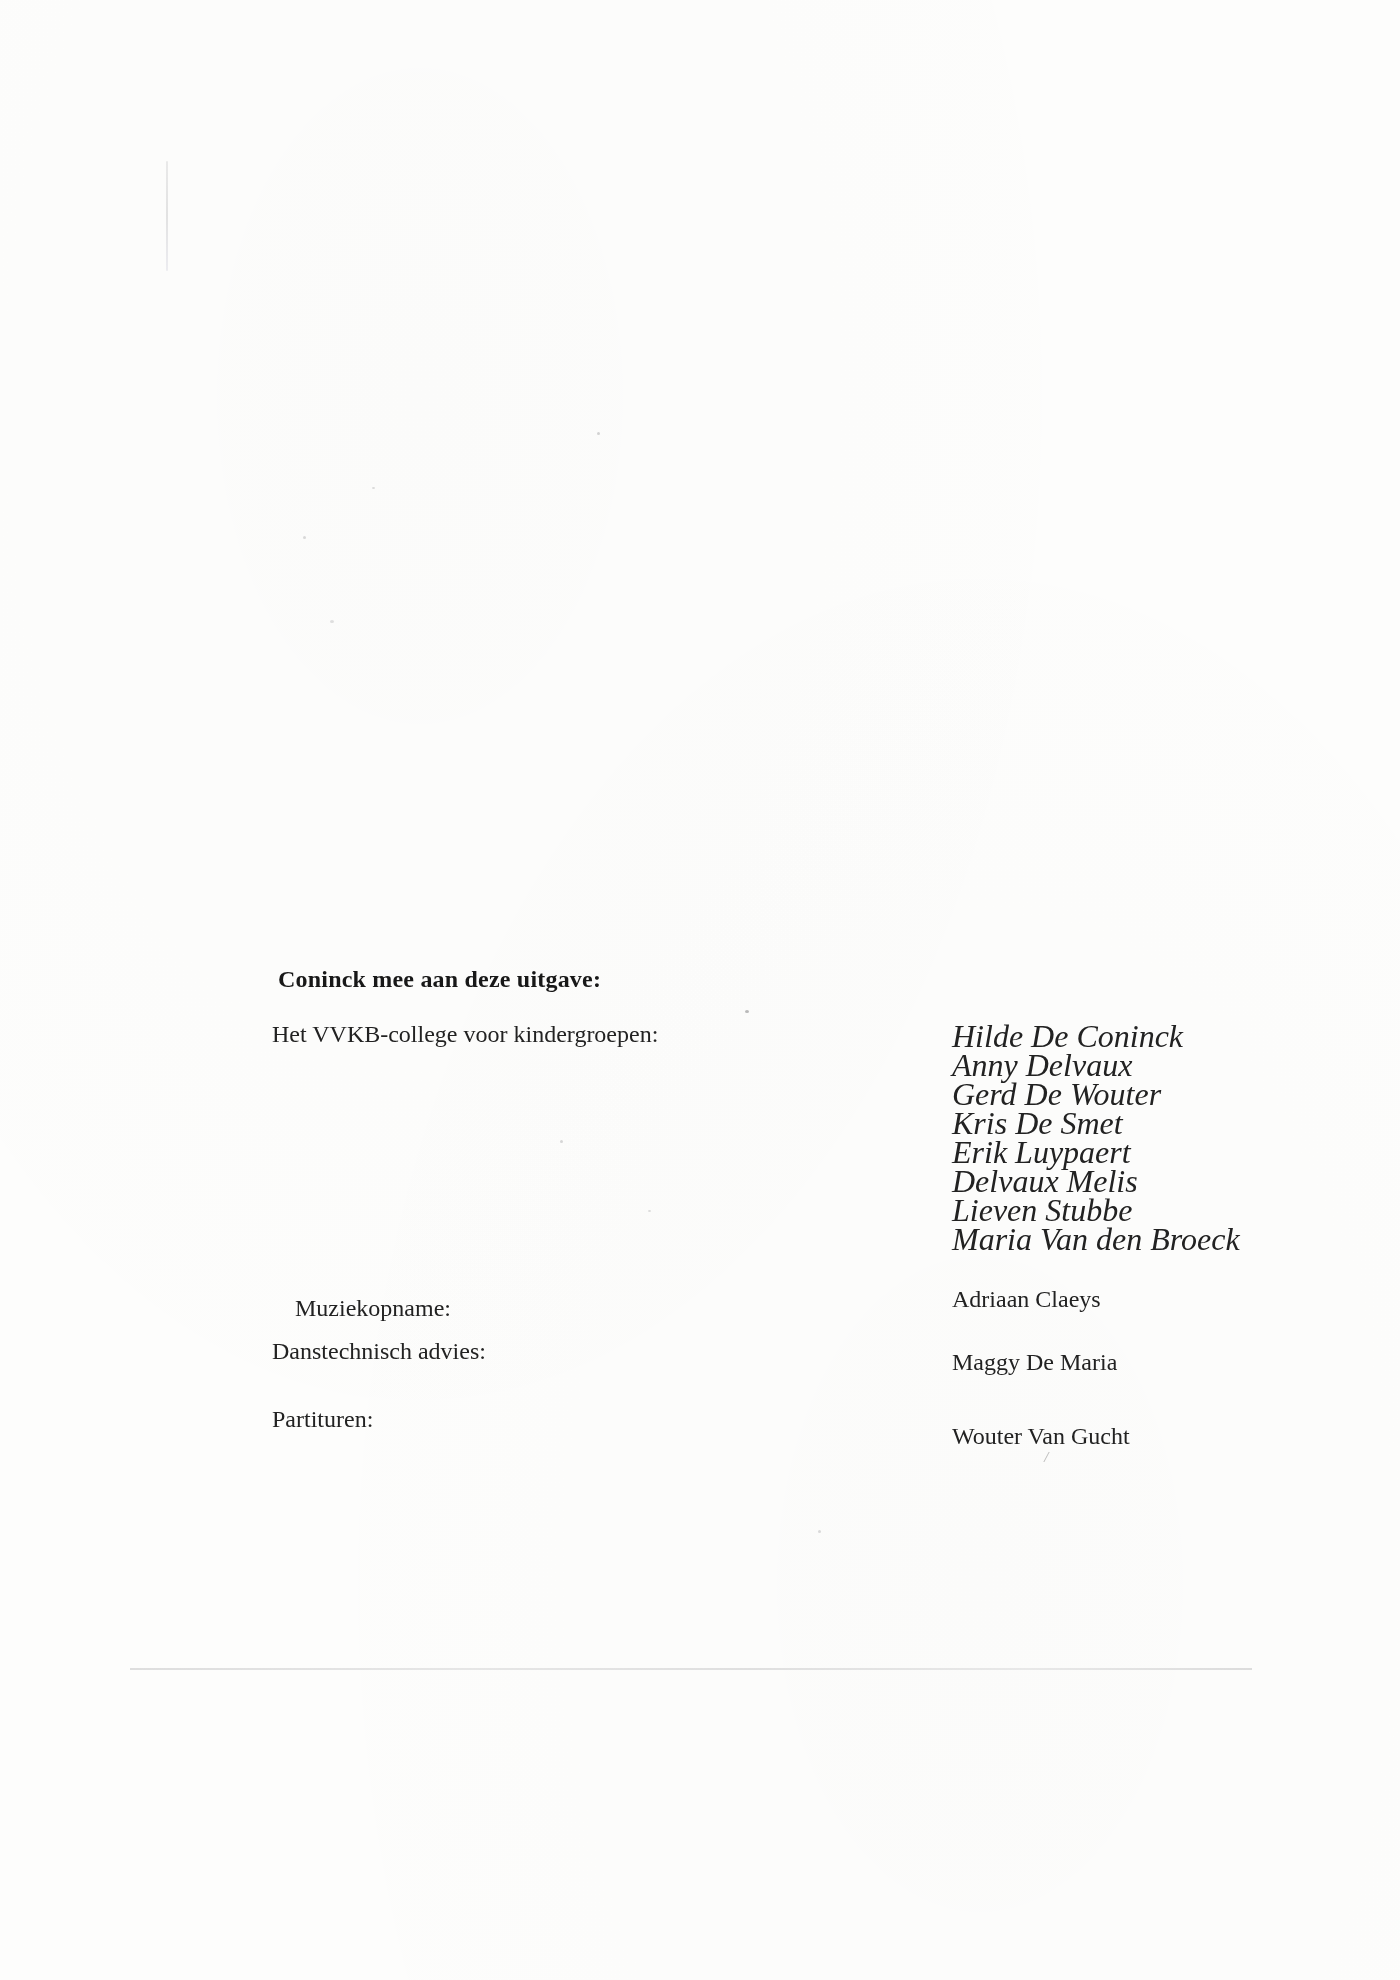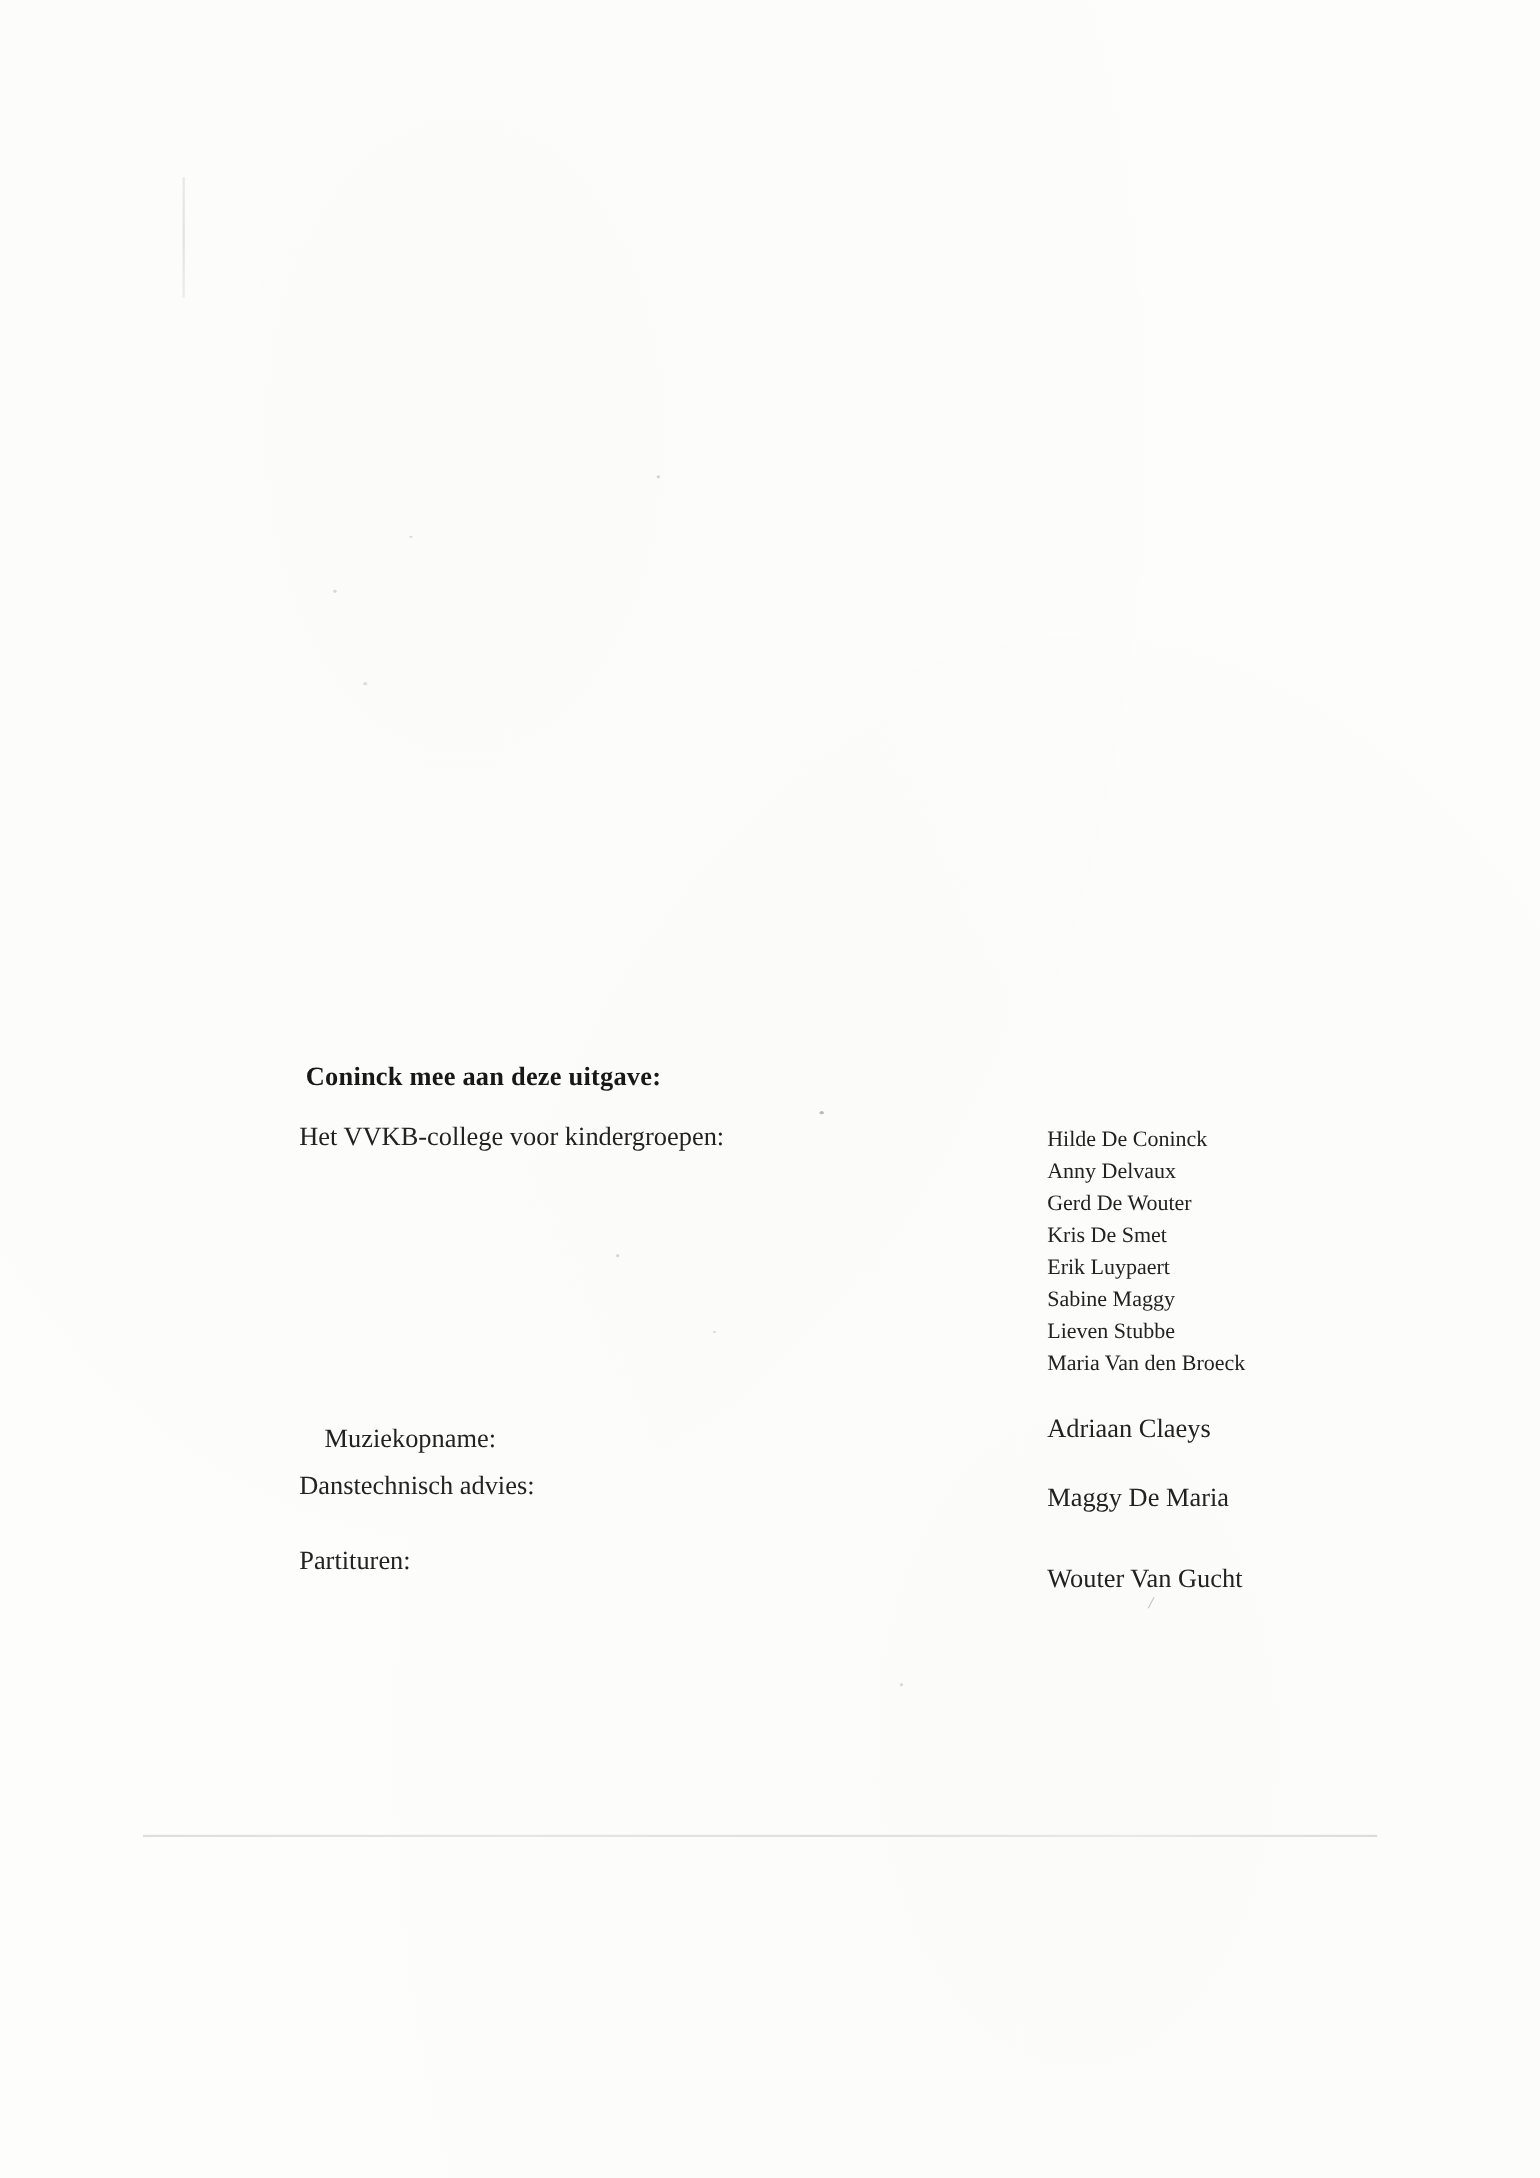--- a/index.html
+++ b/index.html
@@ -45,23 +45,24 @@
     left: 952px;
     font-size: 24px;
     color: #222;
     white-space: nowrap;
     text-align: center;
   }
   .names-list {
     position: absolute;
     left: 952px;
     top: 1022px;
-    font-size: 20px;
+    font-size: 32px;
     line-height: 29px;
     color: #222;
+    font-style: italic;
   }
   .names-list div {
     white-space: nowrap;
   }
   
   .scan-vline {
     position: absolute;
     left: 166px;
     top: 161px;
     width: 2px;
@@ -121,21 +122,21 @@
   <div class="heading">Coninck mee aan deze uitgave:</div>
 
   <div class="label" style="top: 1021px;">Het VVKB-college voor kindergroepen:</div>
 
   <div class="names-list">
     <div>Hilde De Coninck</div>
     <div>Anny Delvaux</div>
     <div>Gerd De Wouter</div>
     <div>Kris De Smet</div>
     <div>Erik Luypaert</div>
-    <div>Sabine Maggy</div>
+    <div>Delvaux Melis</div>
     <div>Lieven Stubbe</div>
     <div>Maria Van den Broeck</div>
   </div>
 
   <div class="label" style="top: 1338px;">Danstechnisch advies:</div>
   <div class="value" style="top: 1286px;">Adriaan Claeys</div>
 
   <div class="label" style="top: 1295px; margin-left: 23px;">Muziekopname:</div>
   <div class="value" style="top: 1349px;">Maggy De Maria</div>
 

